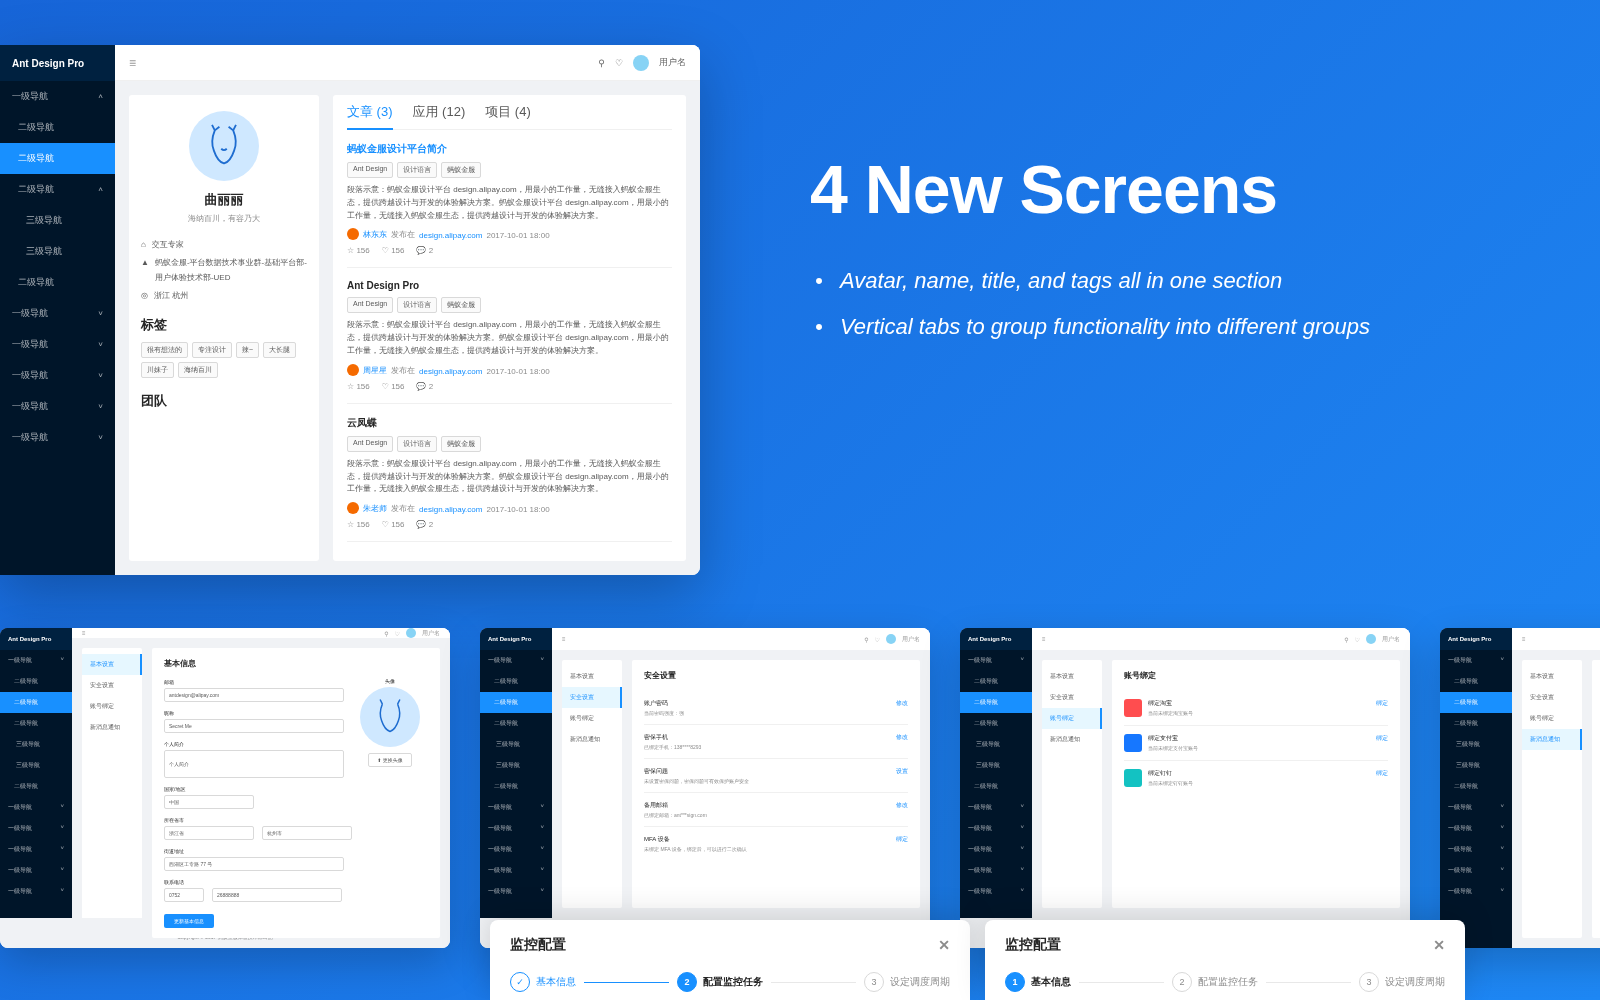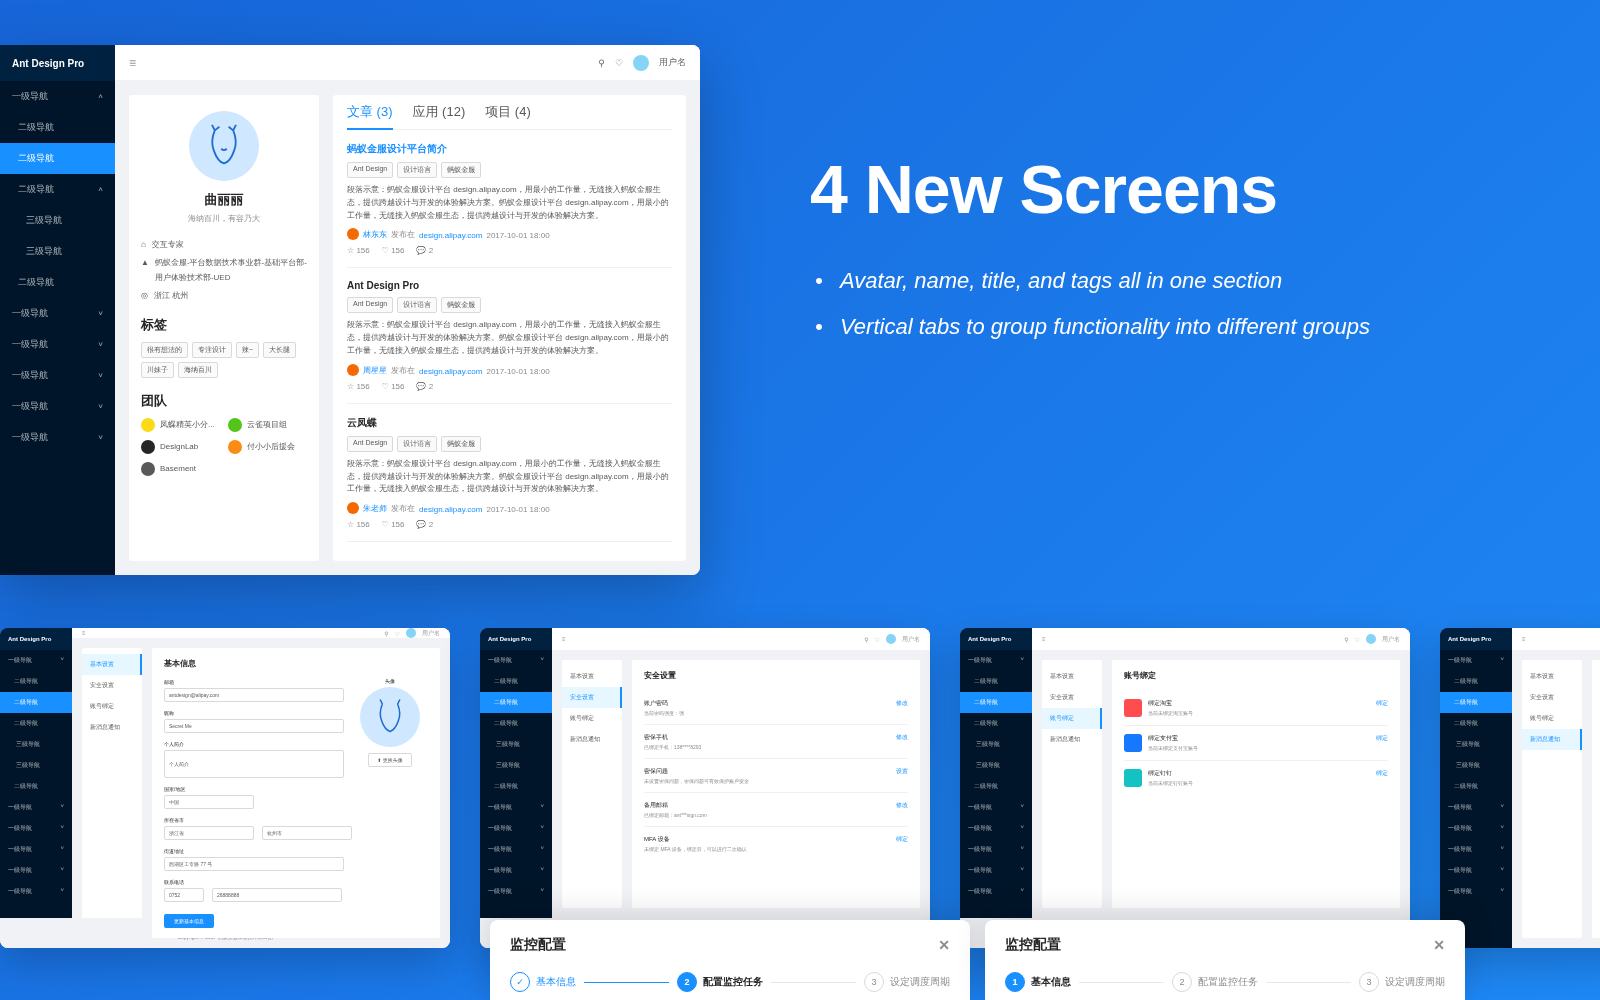--- a/index.html
+++ b/index.html
@@ -214,42 +214,20 @@
         <div class="mm-section-title">标签</div>
         <div class="mm-tags" id="mm-tags">
             <span class="mm-tag">很有想法的</span>
             <span class="mm-tag">专注设计</span>
             <span class="mm-tag">辣~</span>
             <span class="mm-tag">大长腿</span>
             <span class="mm-tag">川妹子</span>
             <span class="mm-tag">海纳百川</span>
           </div>
         <div class="mm-section-title">团队</div>
-        <div class="mm-teams" id="mm-teams">
-            <div class="mm-team">
-              <span class="mm-team-ico" style="background:#fadb14"></span>
-              <span>凤蝶精英小分...</span>
-            </div>
-            <div class="mm-team">
-              <span class="mm-team-ico" style="background:#52c41a"></span>
-              <span>云雀项目组</span>
-            </div>
-            <div class="mm-team">
-              <span class="mm-team-ico" style="background:#262626"></span>
-              <span>DesignLab</span>
-            </div>
-            <div class="mm-team">
-              <span class="mm-team-ico" style="background:#fa8c16"></span>
-              <span>付小小后援会</span>
-            </div>
-            <div class="mm-team">
-              <span class="mm-team-ico" style="background:#595959"></span>
-              <span>Basement</span>
-            </div>
-          </div>
       </div>
       <div class="mm-feed">
         <div class="mm-tabs" id="mm-tabs">
             <div class="mm-tab active">文章 (3)</div>
             <div class="mm-tab">应用 (12)</div>
             <div class="mm-tab">项目 (4)</div>
           </div>
         <div id="mm-articles">
             <div class="mm-article">
               <div class="mm-art-title ">蚂蚁金服设计平台简介</div>

